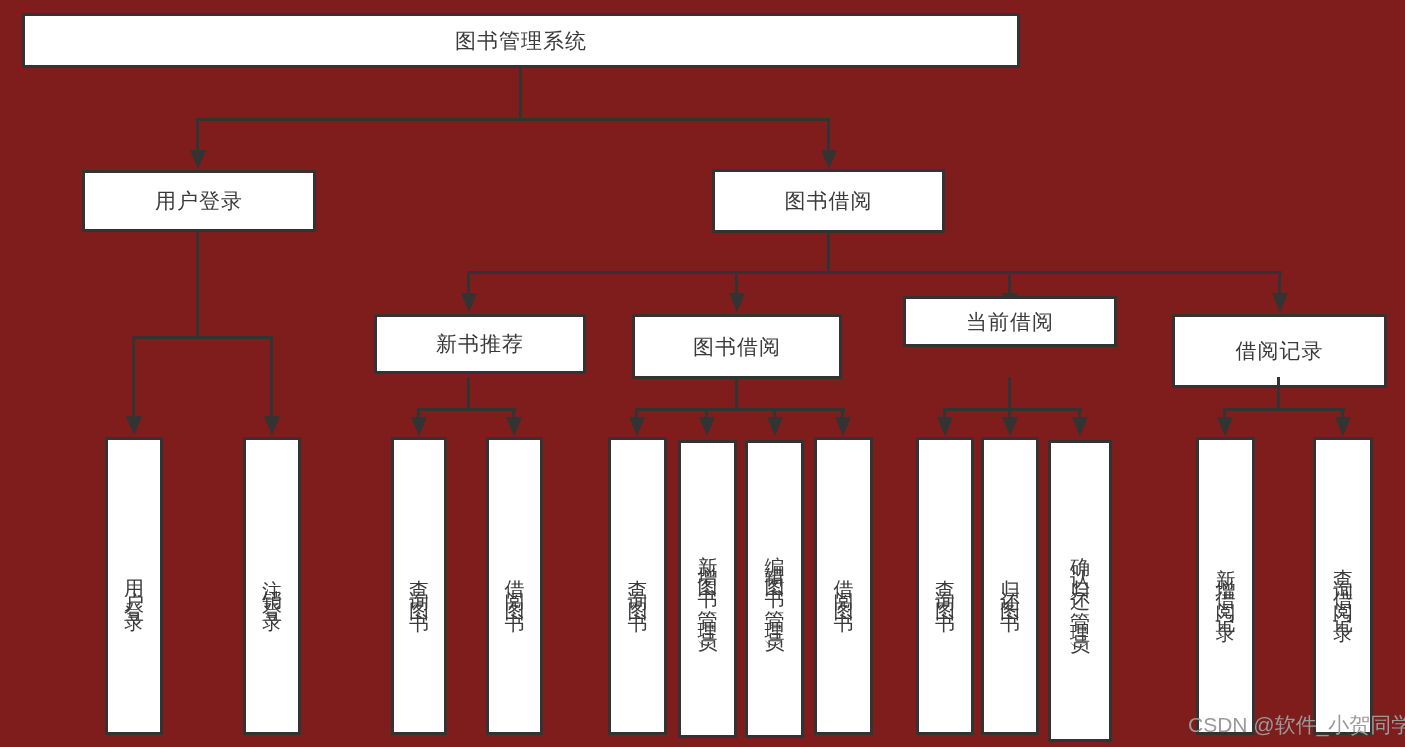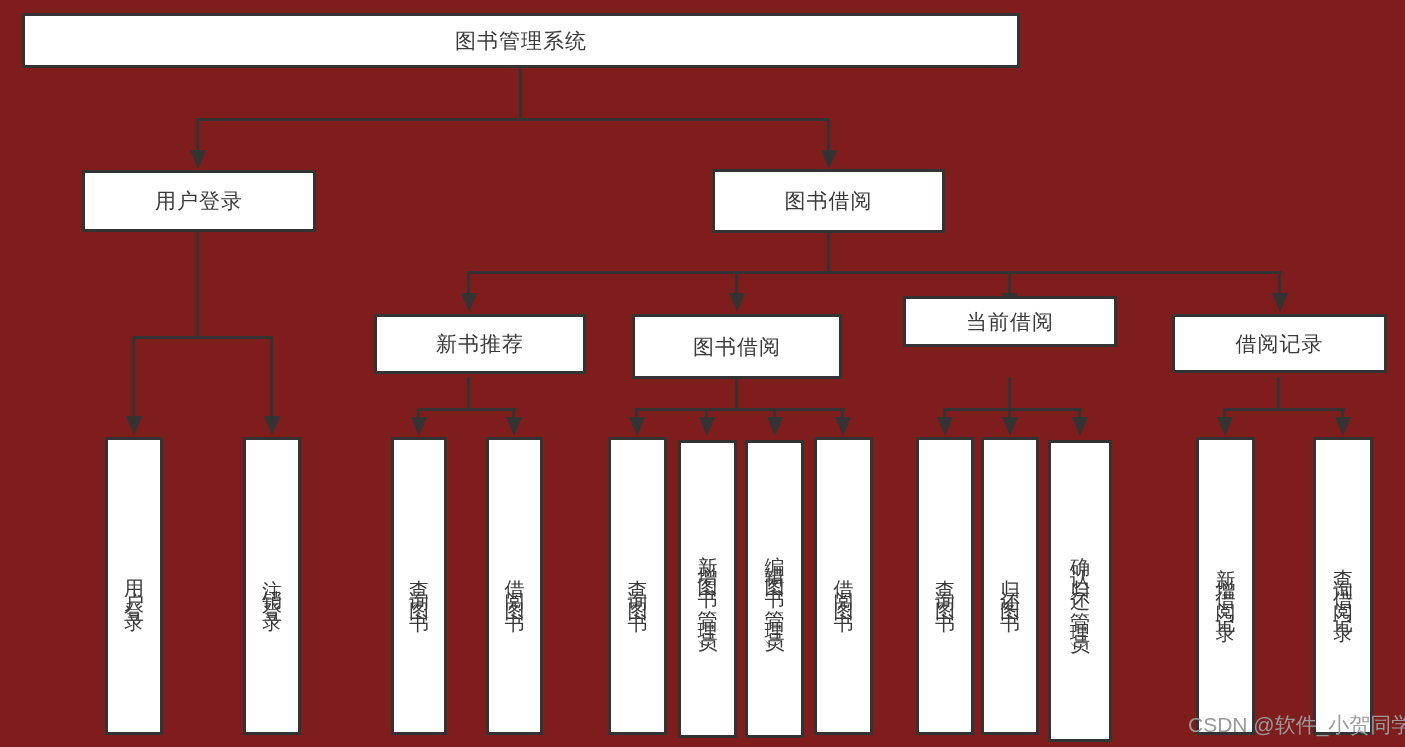--- a/index.html
+++ b/index.html
@@ -84,21 +84,21 @@
   <div class="line" style="left:735px;top:273px;width:3px;height:24px"></div>
   <div class="ahead" style="left:729px;top:293px"></div>
   <div class="line" style="left:1008px;top:273px;width:3px;height:24px"></div>
   <div class="ahead" style="left:1002px;top:293px"></div>
   <div class="line" style="left:1278px;top:273px;width:3px;height:24px"></div>
   <div class="ahead" style="left:1272px;top:293px"></div>
 
   <div class="box hlabel" style="left:374px;top:314px;width:212px;height:60px">新书推荐</div>
   <div class="box hlabel" style="left:632px;top:314px;width:210px;height:65px">图书借阅</div>
   <div class="box hlabel" style="left:903px;top:296px;width:214px;height:51px">当前借阅</div>
-  <div class="box hlabel" style="left:1172px;top:314px;width:215px;height:59px">借阅记录</div>
+  <div class="box hlabel" style="left:1172px;top:314px;width:215px;height:74px">借阅记录</div>
 
   <div class="line" style="left:467px;top:377px;width:3px;height:31px"></div>
   <div class="line" style="left:417px;top:408px;width:99px;height:3px"></div>
   <div class="line" style="left:417px;top:410px;width:3px;height:11px"></div>
   <div class="ahead" style="left:411px;top:417px"></div>
   <div class="line" style="left:512px;top:410px;width:3px;height:11px"></div>
   <div class="ahead" style="left:506px;top:417px"></div>
 
   <div class="box vbox" style="left:391px;top:437px;width:56px;height:298px">
     <span>查询图书</span>

